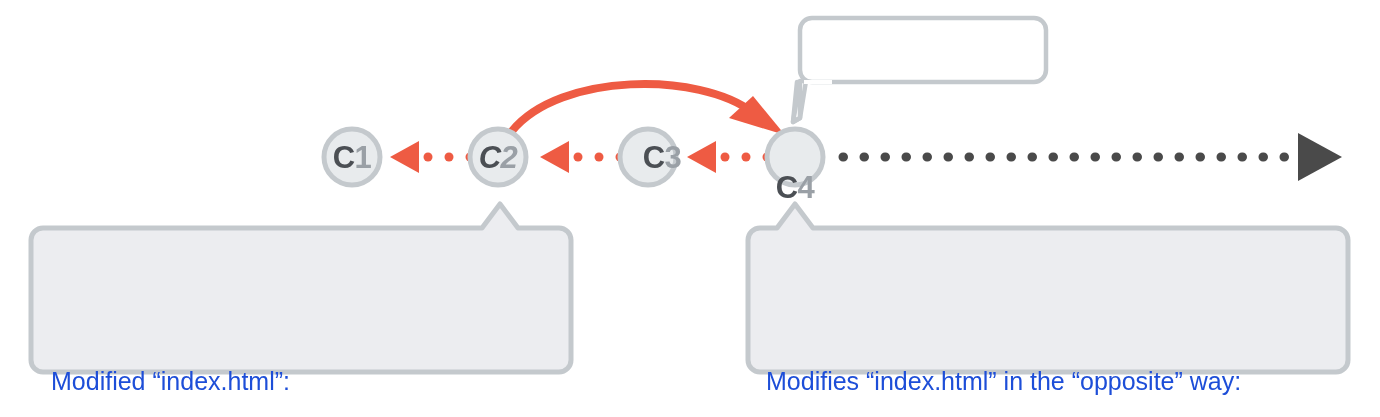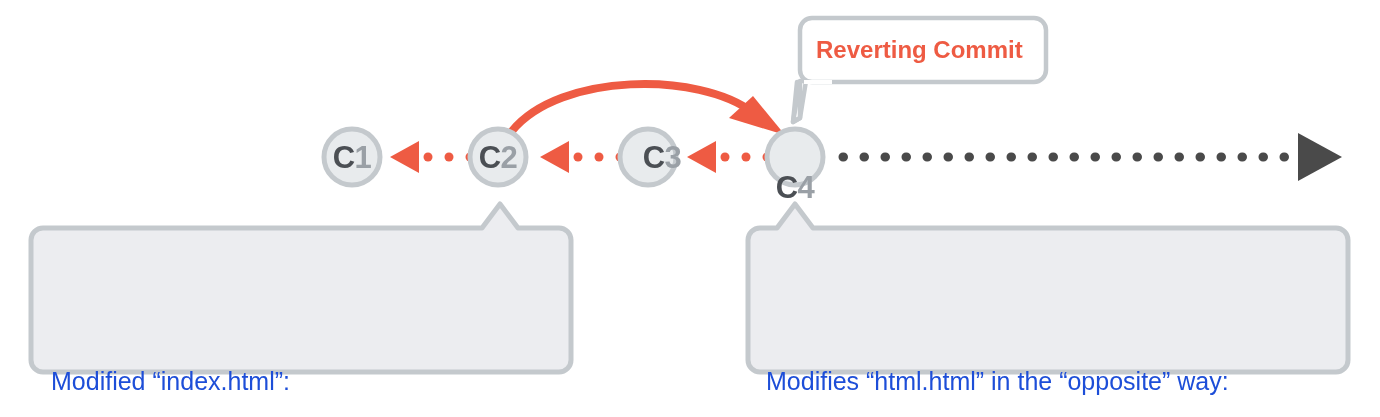--- a/index.html
+++ b/index.html
@@ -136,37 +136,36 @@
                A 12 12 0 0 1 1348 240 L 1348 360
                A 12 12 0 0 1 1336 372 L 760 372
                A 12 12 0 0 1 748 360 L 748 240
                A 12 12 0 0 1 760 228 Z" fill="#ecedf0" stroke="#c4c9cd" stroke-width="5" stroke-linejoin="round"></path>
     </g>
   </svg>
 
   <div class="commit-label" style="left:322px; top:142px;">
     <span class="ch-c">C</span><span class="ch-n">1</span>
   </div>
-  <div class="commit-label" style="left:468px; top:142px;">
+  <div class="commit-label" style="left:468px; top:142px;font-style:italic;">
     <span class="ch-c">C</span><span class="ch-n">2</span>
   </div>
   <div class="commit-label" style="left:632px; top:142px;">
     <span class="ch-c">C</span><span class="ch-n">3</span>
   </div>
   <div class="commit-label" style="left:765px; top:142px;margin-top:30px;">
     <span class="ch-c">C</span><span class="ch-n">4</span>
   </div>
 
-  <div class="bubble-text" style="left:816px; top:38px;">Reverting Commit</div>
 
   <div class="callout-text" style="left:51px; top:243px;">
     <div class="ct-head">Modified “index.html”:</div>
     
     
   </div>
 
   <div class="callout-text" style="left:766px; top:243px;">
-    <div class="ct-head">Modifies “html.html” in the “opposite” way:</div>
+    <div class="ct-head">Modifies “index.html” in the “opposite” way:</div>
     
     
   </div>
 
 </div>
 
 </body></html>

